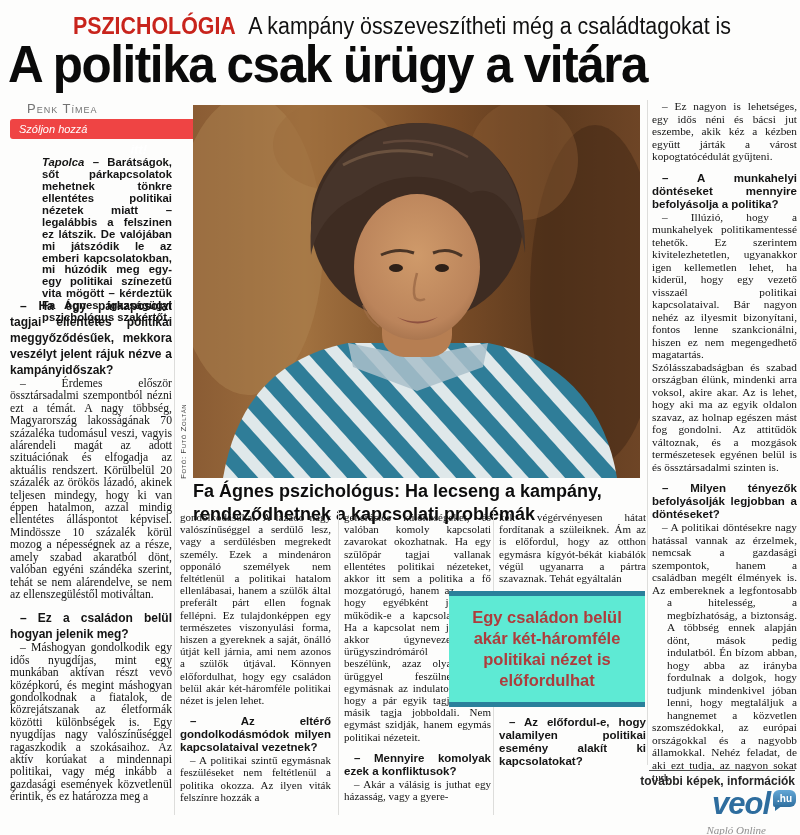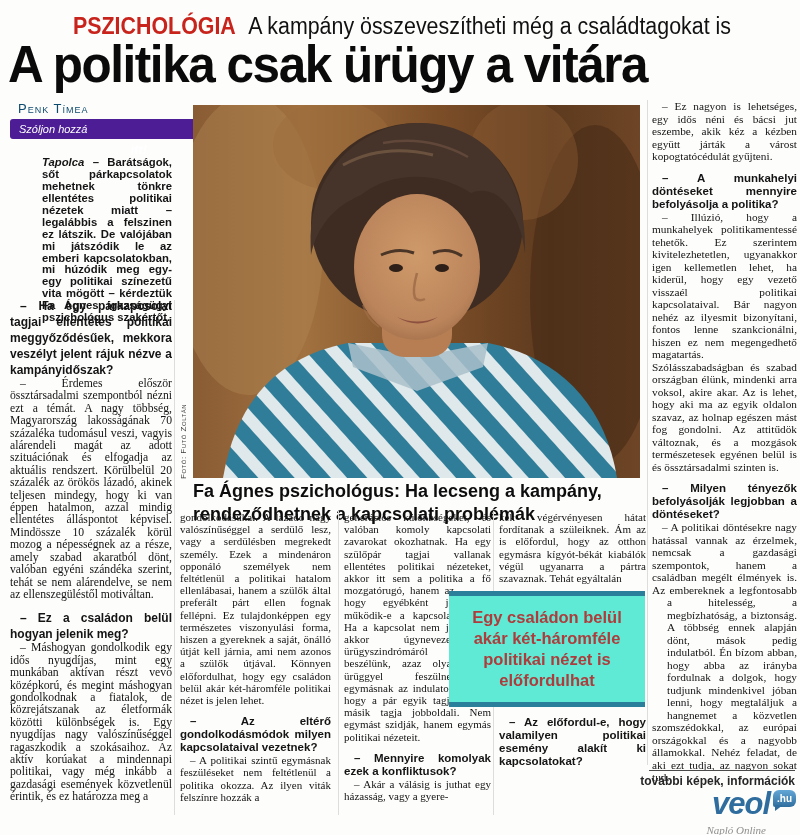--- a/index.html
+++ b/index.html
@@ -9,24 +9,24 @@
   
   .kicker{position:absolute;left:73px;top:13px;white-space:nowrap;transform:scaleX(0.93);
           transform-origin:left top;font-family:"Liberation Sans",sans-serif;font-size:23px;}
   .kicker .k-red{color:#c8241c;font-weight:bold;}
   .kicker .k-rest{color:#111;font-weight:normal;margin-left:7px;}
   .headline{position:absolute;left:8px;top:34px;white-space:nowrap;transform:scaleX(0.95);
             transform-origin:left top;font-family:"Liberation Sans",sans-serif;font-weight:bold;
             font-size:52px;letter-spacing:-1.5px;color:#0a0a0a;}
 
   
-  .byline{position:absolute;left:18px;top:101px;font-family:"Liberation Sans",sans-serif;
-          font-size:13px;font-variant:small-caps;letter-spacing:1px;color:#0c4a6e;}
+  .byline{position:absolute;left:27px;top:101px;font-family:"Liberation Sans",sans-serif;
+          font-size:13px;font-variant:small-caps;letter-spacing:1px;color:#737373;}
   .badge-row{position:absolute;left:10px;top:118px;height:22px;display:flex;align-items:center;}
-  .badge{background:#4c1d95;border-radius:3px;height:20px;display:flex;align-items:center;
+  .badge{background:#ef4444;border-radius:3px;height:20px;display:flex;align-items:center;
          padding:0 6px 0 9px;color:#fff;font-family:"Liberation Sans",sans-serif;gap:39px;}
   .badge .b-it{font-style:italic;font-size:11px;}
   .badge .b-bold{font-style:italic;font-weight:bold;font-size:13px;margin-left:4px;margin-top:41px;}
   .badge svg{margin-left:6px;display:block;}
   .badge-quote{color:#15798e;font-size:22px;line-height:20px;margin-left:3px;
                font-family:"DejaVu Sans",sans-serif;}
 
   
   .col{position:absolute;text-align:justify;}
   .a{font-family:"Liberation Serif",serif;margin:0;}

